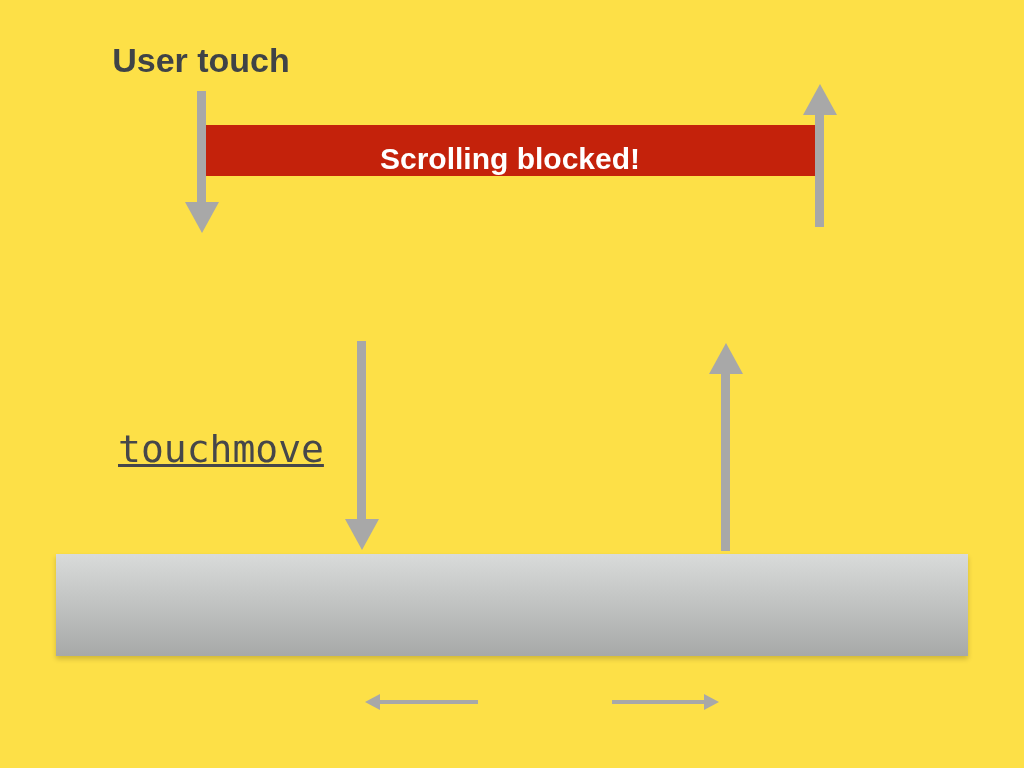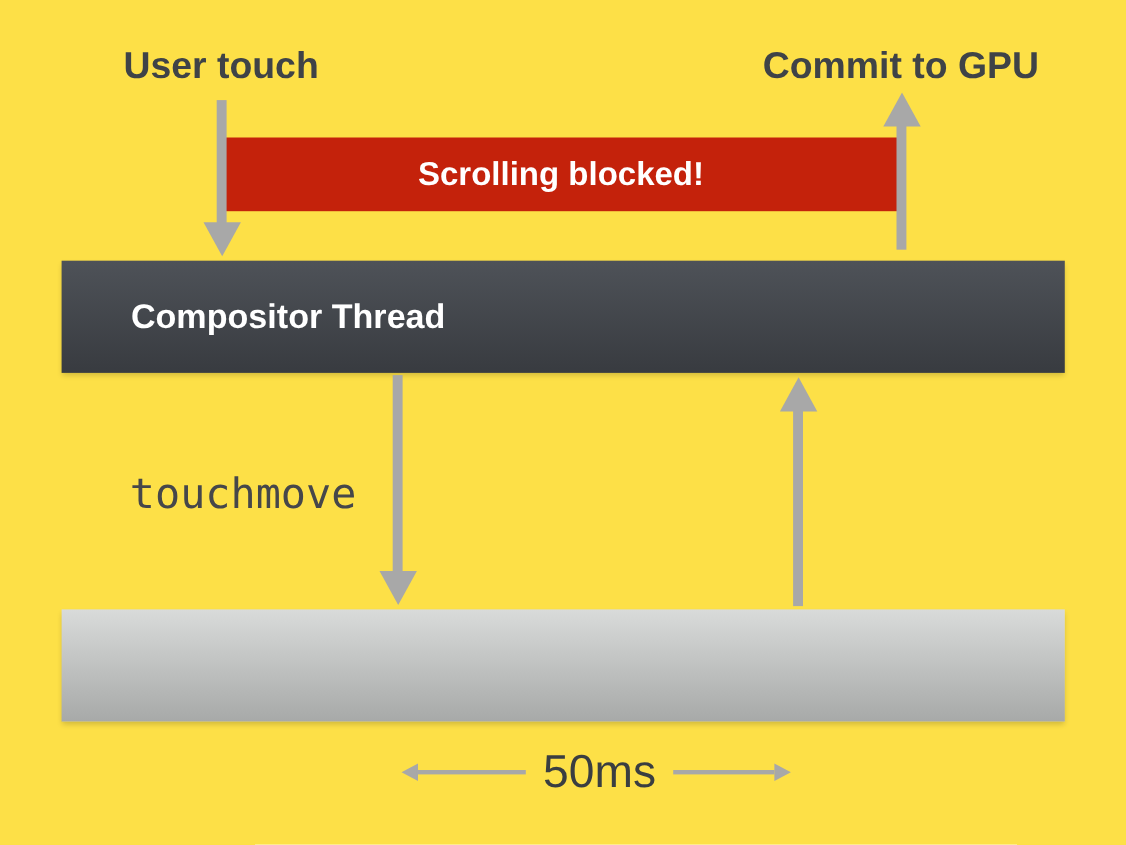--- a/index.html
+++ b/index.html
@@ -19,21 +19,21 @@
     color:#3f4347;
     text-align:center;
     white-space:nowrap;
   }
   .user-touch-label{left:90px;top:41px;width:222px;}
   .commit-gpu-label{left:668px;top:41px;width:302px;}
 
   
   .banner{
     position:absolute;
-    left:203px;top:125px;width:614px;height:67px;
+    left:203px;top:125px;width:614px;height:51px;
     background:#c4220b;
     color:#ffffff;
     font-weight:bold;
     font-size:30px;
     text-align:center;
     line-height:67px;
     z-index:2;
   }
 
   
@@ -73,20 +73,21 @@
     font-size:31px;color:#3a2d05;
   }
 
   
   .event-label{
     position:absolute;
     left:118px;top:427px;
     font-family:"DejaVu Sans Mono", monospace;
     font-size:38px;color:#46474a;
     white-space:nowrap;
+    text-decoration:underline;
   }
 
   
   .v-shaft{position:absolute;width:9px;background:#a8a8a8;}
   .head-down{
     position:absolute;width:0;height:0;
     border-left:17px solid transparent;
     border-right:17px solid transparent;
     border-top:31px solid #a8a8a8;
   }
@@ -119,58 +120,53 @@
     font-size:42px;color:#3a3e41;
     white-space:nowrap;
   }
 </style>
 </head>
 <body>
 
 <div class="stage">
 
   <div class="top-label user-touch-label">User touch</div>
-  <div class="top-label commit-gpu-label">Commit to GPU</div>
 
   <div class="arrow-layer">
     <div class="v-shaft" style="left:197px;top:91px;height:112px;"></div>
     <div class="head-down" style="left:185px;top:202px;"></div>
   </div>
 
   <div class="banner">
     <span>Scrolling blocked!</span>
   </div>
 
   <div class="arrow-layer">
     <div class="head-up" style="left:803px;top:84px;"></div>
     <div class="v-shaft" style="left:815px;top:112px;height:115px;"></div>
   </div>
 
-  <div class="bar compositor-bar">
-    <div class="bar-label">Compositor Thread</div>
-  </div>
 
   <div class="event-label">touchmove</div>
 
   <div class="arrow-layer">
     <div class="v-shaft" style="left:357px;top:341px;height:180px;"></div>
     <div class="head-down" style="left:345px;top:519px;"></div>
   </div>
 
   <div class="arrow-layer">
     <div class="head-up" style="left:709px;top:343px;"></div>
     <div class="v-shaft" style="left:721px;top:372px;height:179px;"></div>
   </div>
 
   <div class="bar main-bar">
   </div>
 
   <div class="arrow-layer">
     <div class="head-left" style="left:365px;top:694px;"></div>
     <div class="h-shaft" style="left:379px;top:700px;width:99px;"></div>
   </div>
-  <div class="duration-label">50ms</div>
   <div class="arrow-layer">
     <div class="h-shaft" style="left:612px;top:700px;width:92px;"></div>
     <div class="head-right" style="left:704px;top:694px;"></div>
   </div>
 
 </div>
 
 </body></html>

